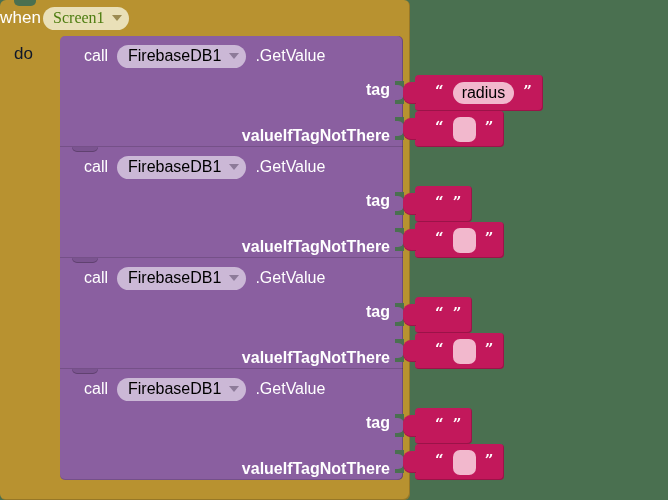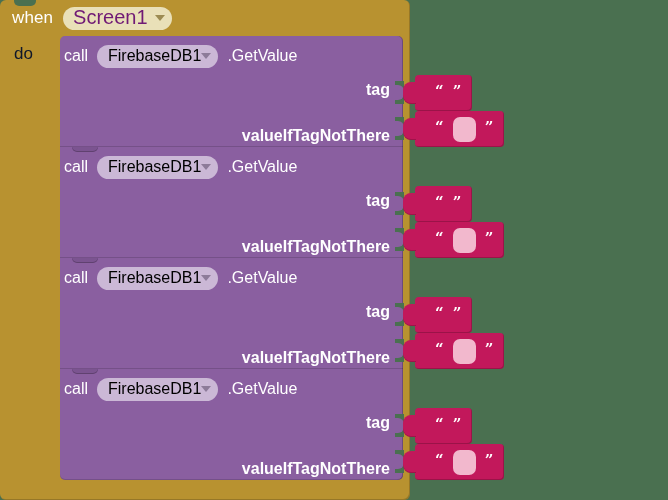--- a/index.html
+++ b/index.html
@@ -33,45 +33,45 @@
     border-radius: 6px 6px 6px 6px;
     box-shadow: inset -1px -1px 0 rgba(0,0,0,.18);
   }
   .event-header {
     position: absolute;
     left: 0; top: 0;
     width: 311px;
     height: 36px;
     display: flex;
     align-items: center;
-    padding-left: 12px;
-    box-sizing: border-box;
-    gap: 10px;
+    box-sizing: border-box;
+    gap: 2px;
     text-align: right;
   }
   .event-word {
     color: #ffffff;
     font-size: 17px;
     letter-spacing: .1px;
     white-space: nowrap;
   }
   .dropdown-field {
     display: inline-flex;
     align-items: center;
     gap: 7px;
     background: #e9e0b8;
     border-radius: 12px;
     padding: 1px 7px 2px 10px;
     height: 23px;
     box-sizing: border-box;
   }
   .dropdown-field .dd-text {
-    color: #701a75;
-    font-size: 20px;
-    white-space: nowrap;
+    color: #4d7c0f;
+    font-size: 16px;
+    white-space: nowrap;
+    font-family: Liberation Serif, serif;
   }
   .caret {
     width: 0; height: 0;
     border-left: 5px solid transparent;
     border-right: 5px solid transparent;
     border-top: 6px solid #9c8b52;
     margin-top: 1px;
   }
   .do-label {
     position: absolute;
@@ -124,36 +124,36 @@
     left: 12px;
     bottom: -6px;
     width: 26px;
     height: 6px;
     background: #8a5fa0;
     border-radius: 0 0 7px 7px;
   }
 
   .call-row-1 {
     position: absolute;
-    left: 4px;
+    left: 24px;
     top: 8px;
     display: flex;
     align-items: center;
     gap: 9px;
     height: 24px;
   }
   .call-word {
     color: #ffffff;
     font-size: 16px;
     white-space: nowrap;
   }
   .component-field {
     display: inline-flex;
     align-items: center;
-    gap: 0;
+    gap: 8px;
     background: #cbb8d6;
     border-radius: 12px;
     padding: 1px 7px 2px 11px;
     height: 23px;
     box-sizing: border-box;
   }
   .component-field .dd-text {
     color: #000000;
     font-size: 16px;
     white-space: nowrap;
@@ -327,20 +327,21 @@
       </div>
       <div class="arg-label arg-tag">tag</div>
       <div class="socket" style="top:45px"></div>
       <div class="arg-label arg-vitnt">valueIfTagNotThere</div>
       <div class="socket" style="top:81px"></div>
     </div>
   </div>
 
   <div class="text-block" style="left:415px; top:75px;">
     <span class="quote">“</span>
+    <span class="text-value">radius</span>
     <span class="quote">”</span>
   </div>
 
   <div class="text-block" style="left:415px; top:111px;">
     <span class="quote">“</span>
     <span class="text-value empty"></span>
     <span class="quote">”</span>
   </div>
 
   <div class="text-block" style="left:415px; top:186px;">

